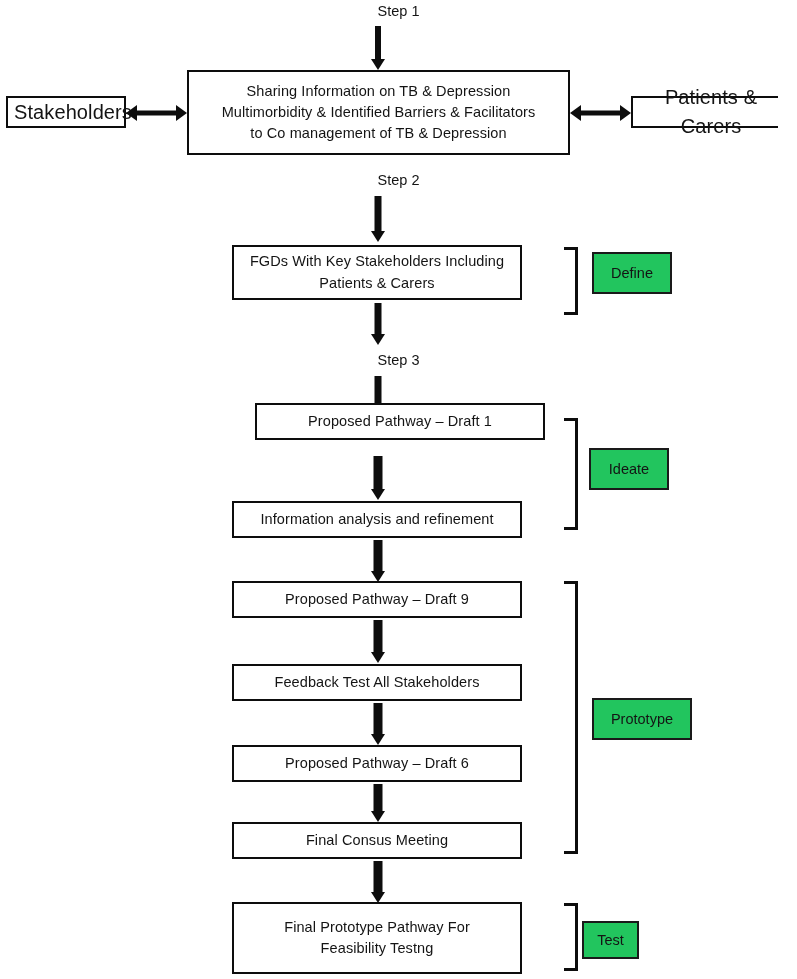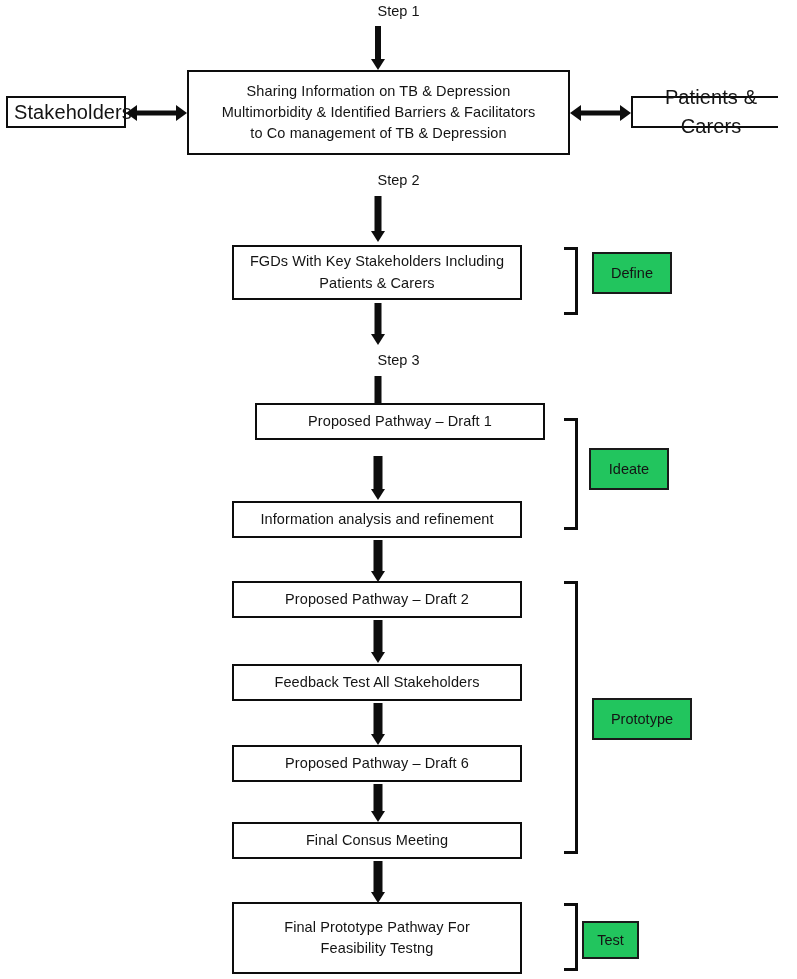--- a/index.html
+++ b/index.html
@@ -242,21 +242,21 @@
     <span>Ideate</span>
   </div>
 
   <div class="arrow-down" style="left:366px; top:540px; width:24px; height:42px;">
     <div class="shaft" style="width:9px; height:32px;"></div>
     <div class="head"></div>
   </div>
 
   <div class="box" style="left:232px; top:581px; width:290px; height:37px;">
     <span class="lines">
-      <span>Proposed Pathway – Draft 2</span>
+      <span>Proposed Pathway – Draft 9</span>
     </span>
   </div>
 
   <div class="arrow-down" style="left:366px; top:620px; width:24px; height:43px;">
     <div class="shaft" style="width:9px; height:33px;"></div>
     <div class="head"></div>
   </div>
 
   <div class="box" style="left:232px; top:664px; width:290px; height:37px;">
     <span class="lines">

